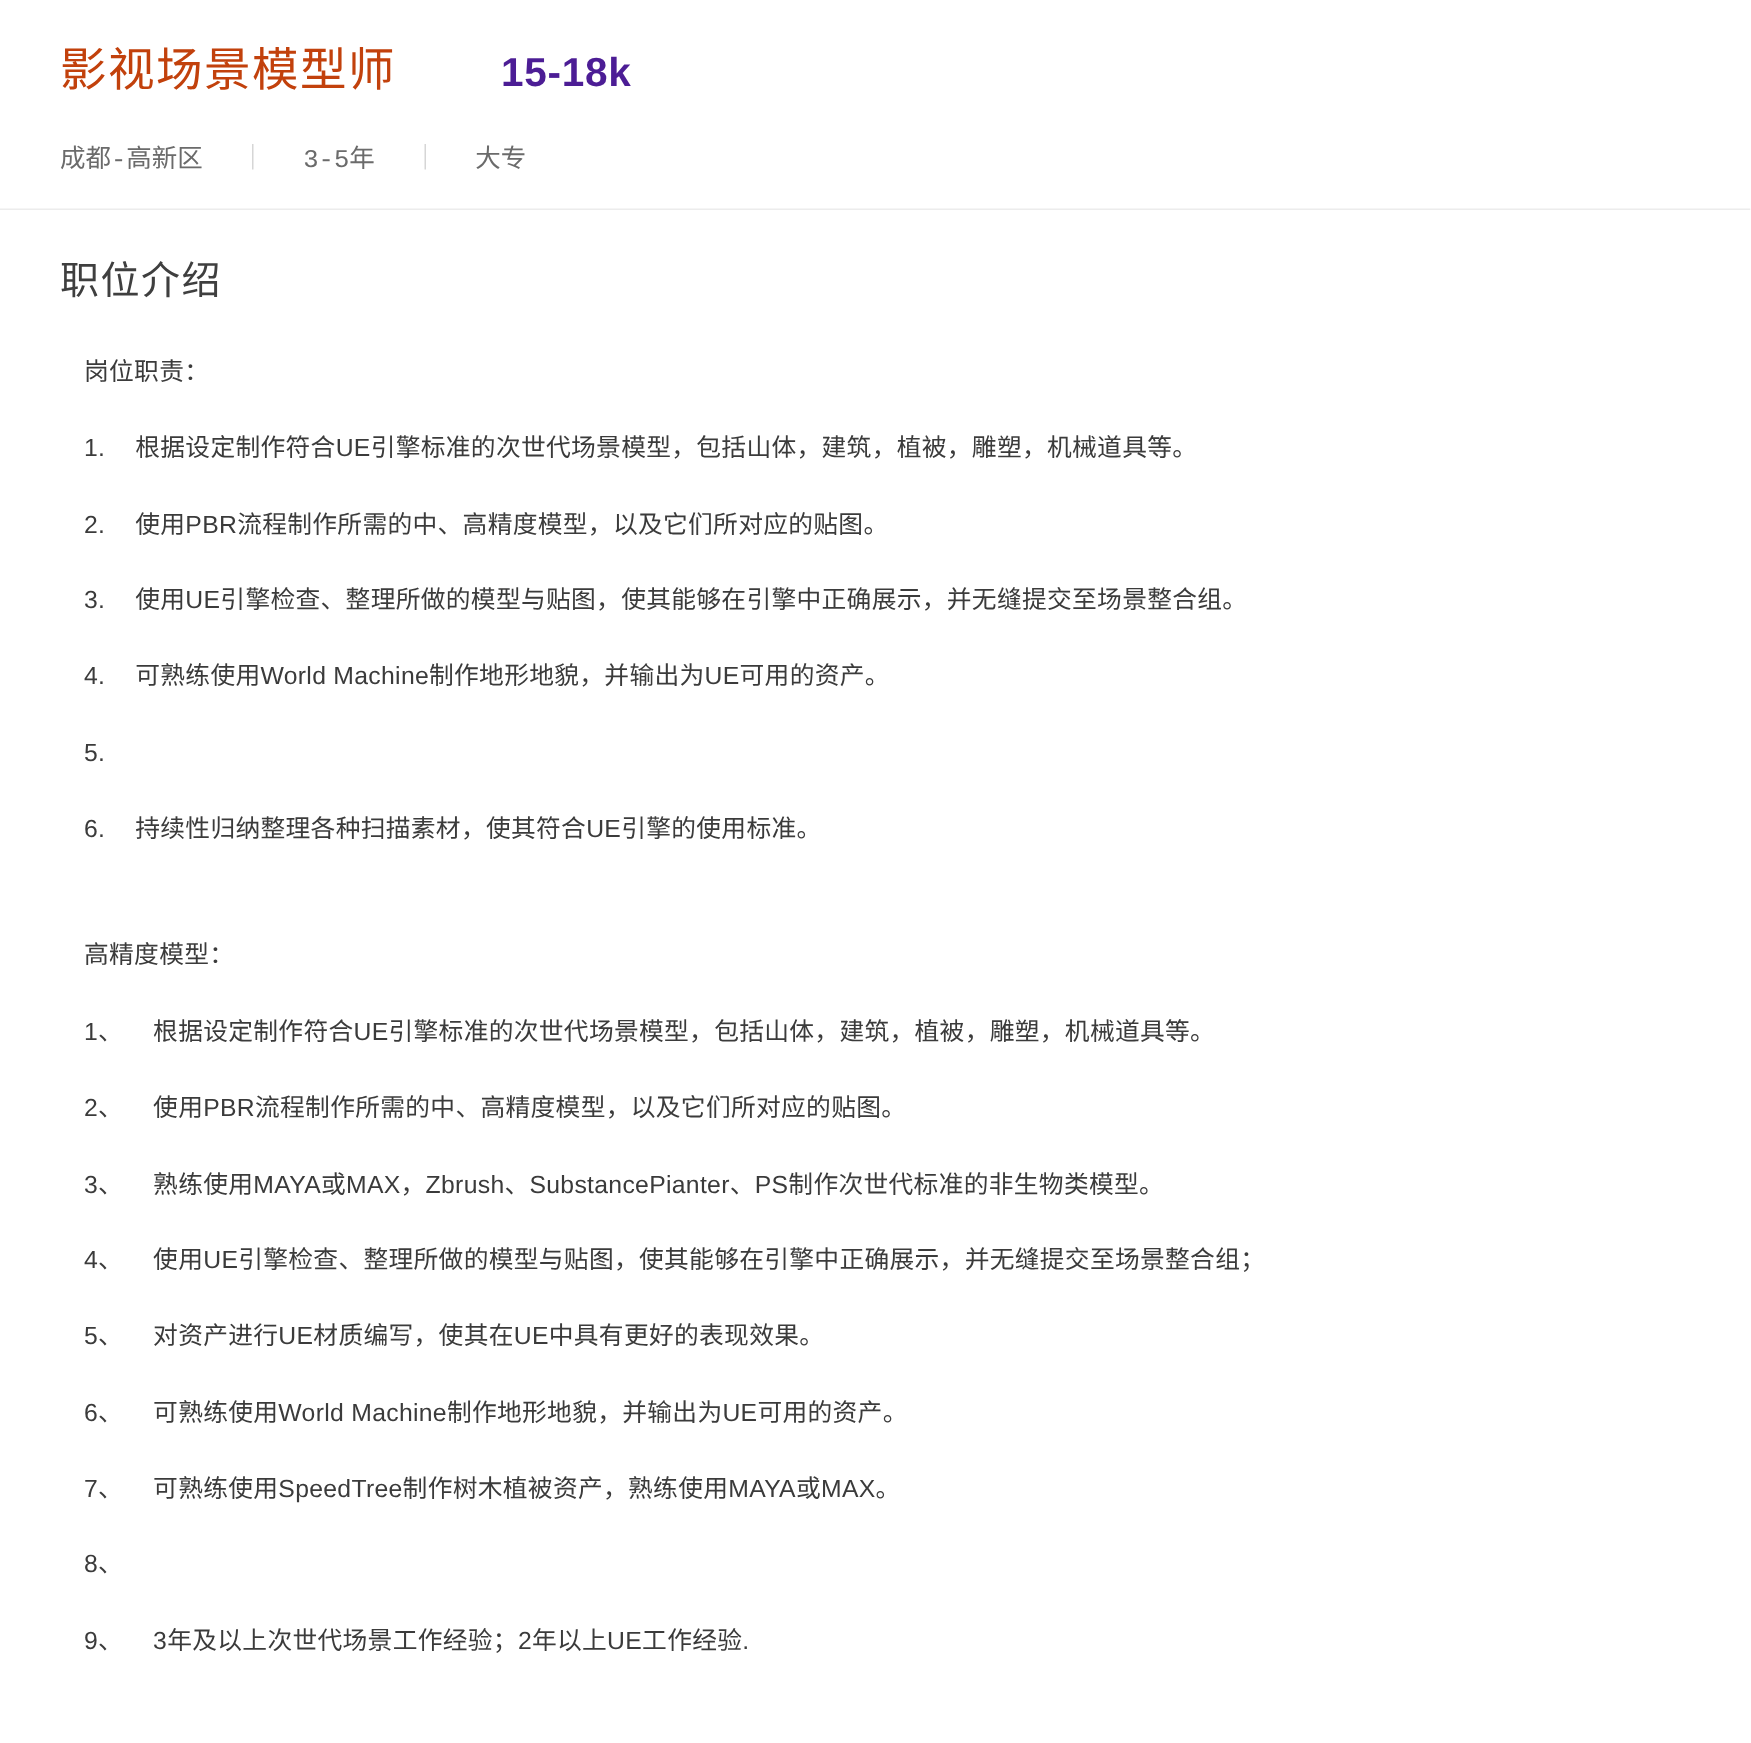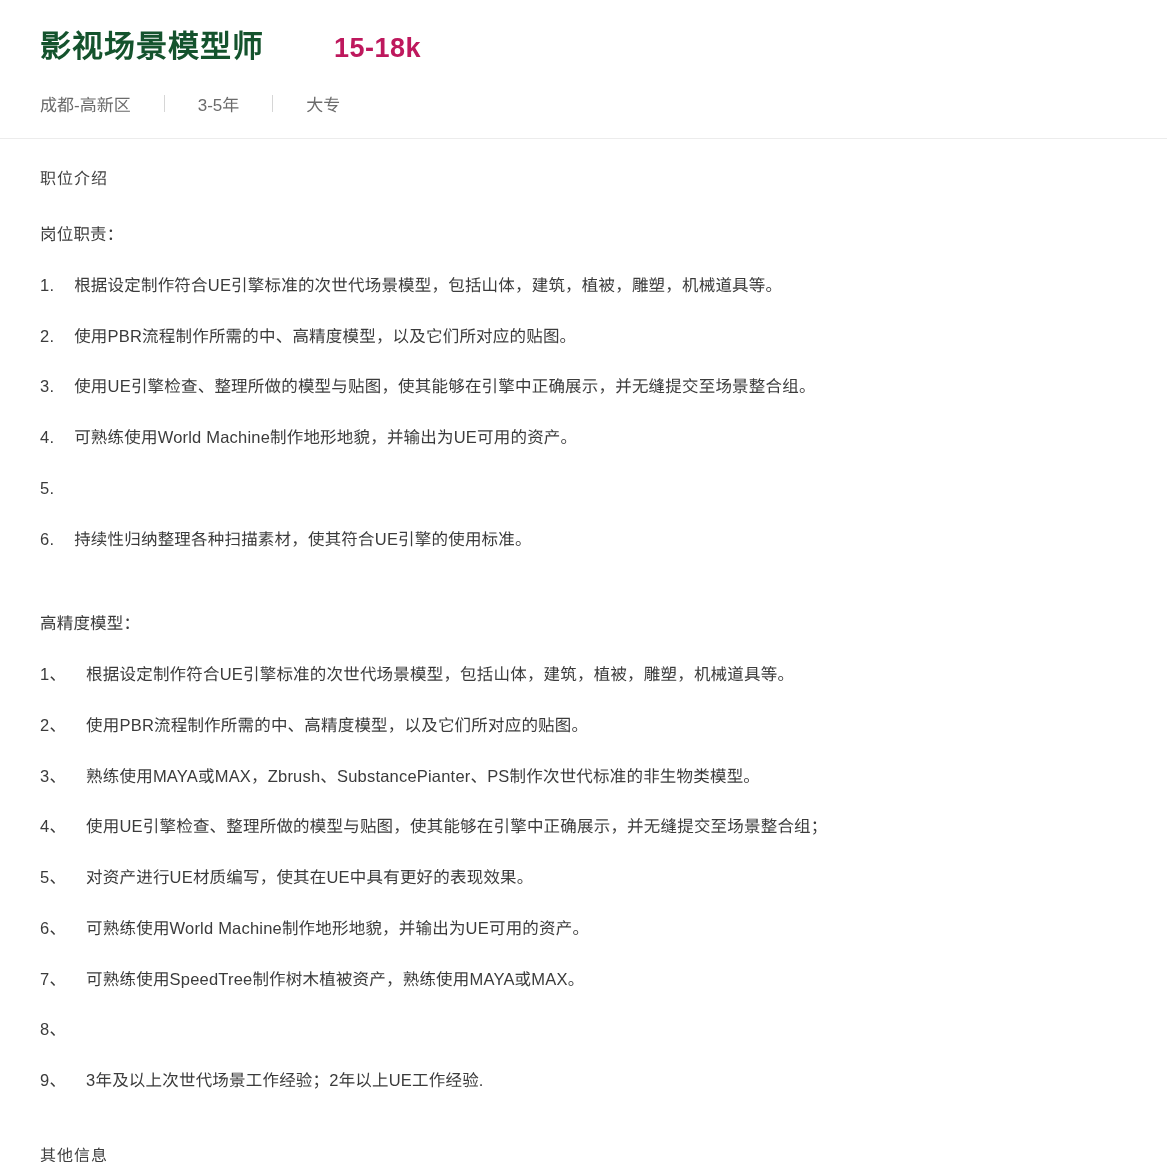--- a/index.html
+++ b/index.html
@@ -25,60 +25,61 @@
     padding: 28px 40px 22px 40px;
     background: #ffffff;
     border-bottom: 1px solid #ececec;
   }
   .title-row {
     display: flex;
     align-items: baseline;
   }
   .job-title {
     font-size: 31px;
-    font-weight: bold;
-    color: #14532d;
+    font-weight: normal;
+    color: #c2410c;
     letter-spacing: 1px;
     line-height: 1.2;
   }
   .job-salary {
     font-size: 27px;
     font-weight: bold;
-    color: #be185d;
+    color: #4c1d95;
     margin-left: 70px;
     letter-spacing: 0.5px;
   }
   .meta-row {
     margin-top: 26px;
     display: flex;
     align-items: center;
     font-size: 17px;
     color: #6b6b6b;
   }
   .meta-item {
     white-space: nowrap;
+    font-family: Liberation Mono, monospace;
   }
   .meta-sep {
     display: inline-block;
     width: 1px;
     height: 17px;
     background: #d6d6d6;
     margin: 0 33px;
   }
 
   
   .section-title {
-    font-size: 16px;
+    font-size: 26px;
     color: #3f3f3f;
     padding: 26px 40px 0 40px;
     font-weight: normal;
     letter-spacing: 1px;
   }
   .section-body {
-    padding: 0 40px;
+    padding: 0 56px;
   }
   .para {
     font-size: 16.5px;
     line-height: 1.5;
     color: #3b3b3b;
     margin: 0;
     padding: 13px 0 13px 0;
     letter-spacing: 0.2px;
   }
   .para.first {

